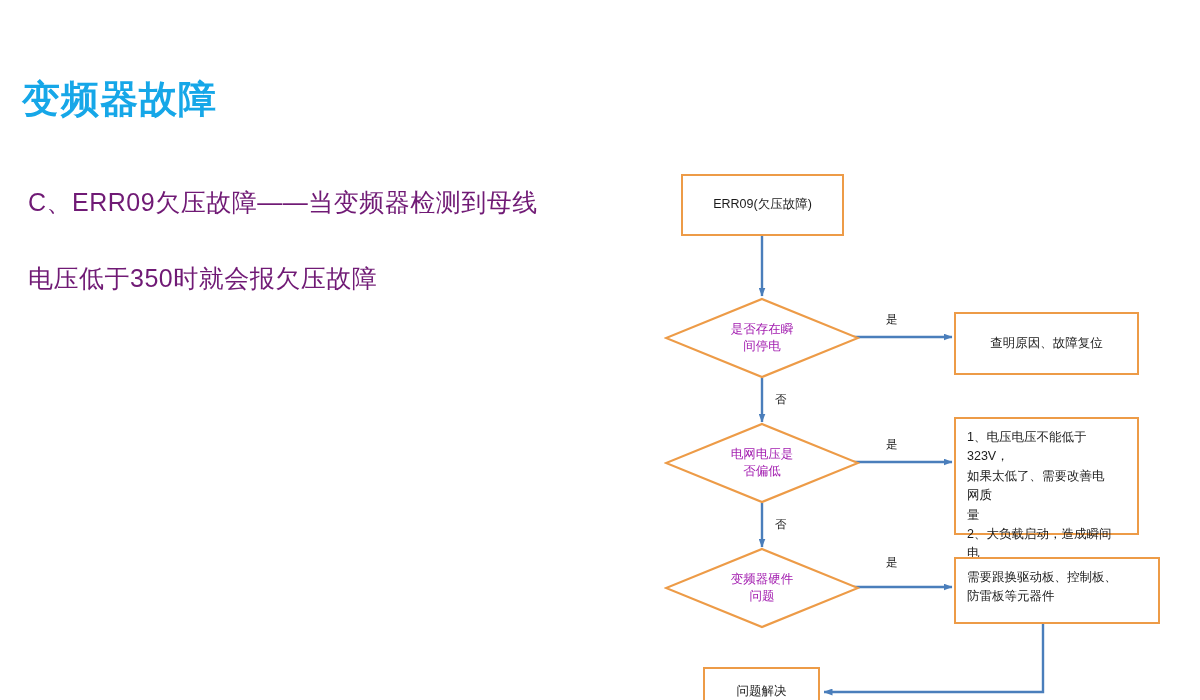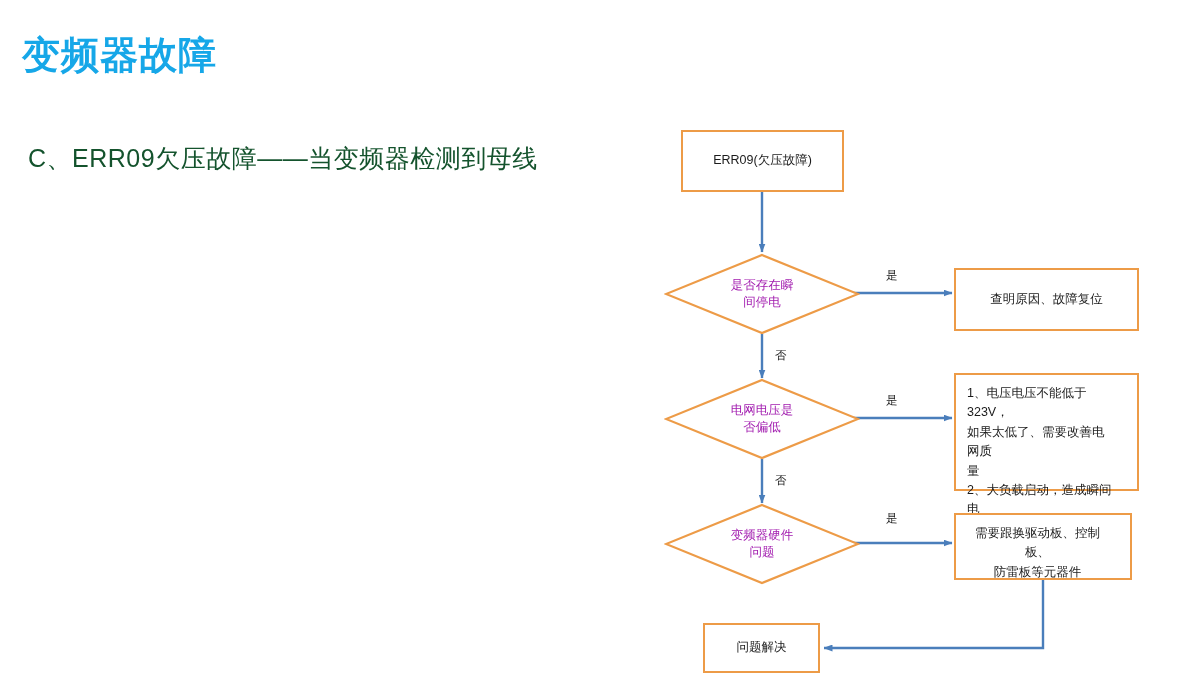--- a/index.html
+++ b/index.html
@@ -12,38 +12,39 @@
     height: 700px;
     position: relative;
     overflow: hidden;
     font-family: "Liberation Sans", "DejaVu Sans", sans-serif;
   }
 
   #slide {
     position: absolute;
     inset: 0;
     background: #ffffff;
+    margin-top: 44px;
   }
 
   
   .slide-title {
     position: absolute;
     left: 22px;
     top: 30px;
     font-size: 38px;
     font-weight: bold;
     color: #16a7e8;
     letter-spacing: 1px;
     white-space: nowrap;
   }
   .body-line {
     position: absolute;
     left: 28px;
     font-size: 25px;
-    color: #14532d;
+    color: #701a75;
     white-space: nowrap;
     letter-spacing: 0.5px;
   }
   .body-line-1 { top: 142px; }
   .body-line-2 { top: 218px; }
 
   
   #flow {
     position: absolute;
     left: 0;
@@ -113,20 +114,21 @@
   .list-line { display: block; }
 </style>
 </head>
 <body>
 
 <div id="slide">
 
   <div class="slide-title">变频器故障</div>
 
   <div class="body-line body-line-1">C、ERR09欠压故障——当变频器检测到母线</div>
+  <div class="body-line body-line-2">电压低于350时就会报欠压故障</div>
 
   <div id="flow">
 
     <svg id="flow-svg" viewBox="0 0 1200 700">
       <defs>
         <marker id="arrowhead" markerWidth="9" markerHeight="7" refX="8.5" refY="3.5" orient="auto" markerUnits="userSpaceOnUse">
           <path d="M0,0 L9,3.5 L0,7 Z" fill="#4a7ebb"></path>
         </marker>
       </defs>
 
@@ -188,21 +190,21 @@
     <div class="node box box-left" style="left:954px; top:373px; width:185px; height:118px;">
       <div>
         <span class="list-line">1、电压电压不能低于323V，</span>
         <span class="list-line">如果太低了、需要改善电网质</span>
         <span class="list-line">量</span>
         <span class="list-line">2、大负载启动，造成瞬间电</span>
         <span class="list-line">压偏低</span>
       </div>
     </div>
 
-    <div class="node box box-left" style="left:954px; top:513px; width:178px; height:67px;text-align:center;">
+    <div class="node box box-left" style="left:954px; top:513px; width:206px; height:67px;">
       <div>
         <span class="list-line">需要跟换驱动板、控制板、</span>
         <span class="list-line">防雷板等元器件</span>
       </div>
     </div>
 
     <div class="node box box-center" style="left:703px; top:623px; width:117px; height:50px;">问题解决</div>
 
     <div class="edge-label" style="left:886px; top:268px;">是</div>
 

